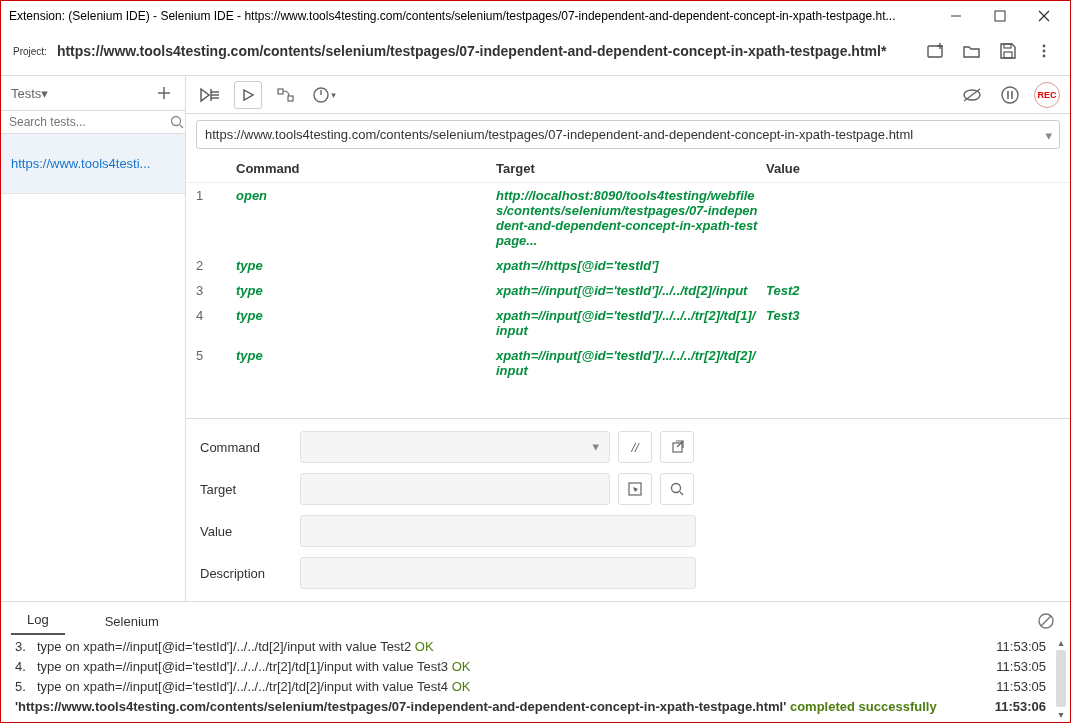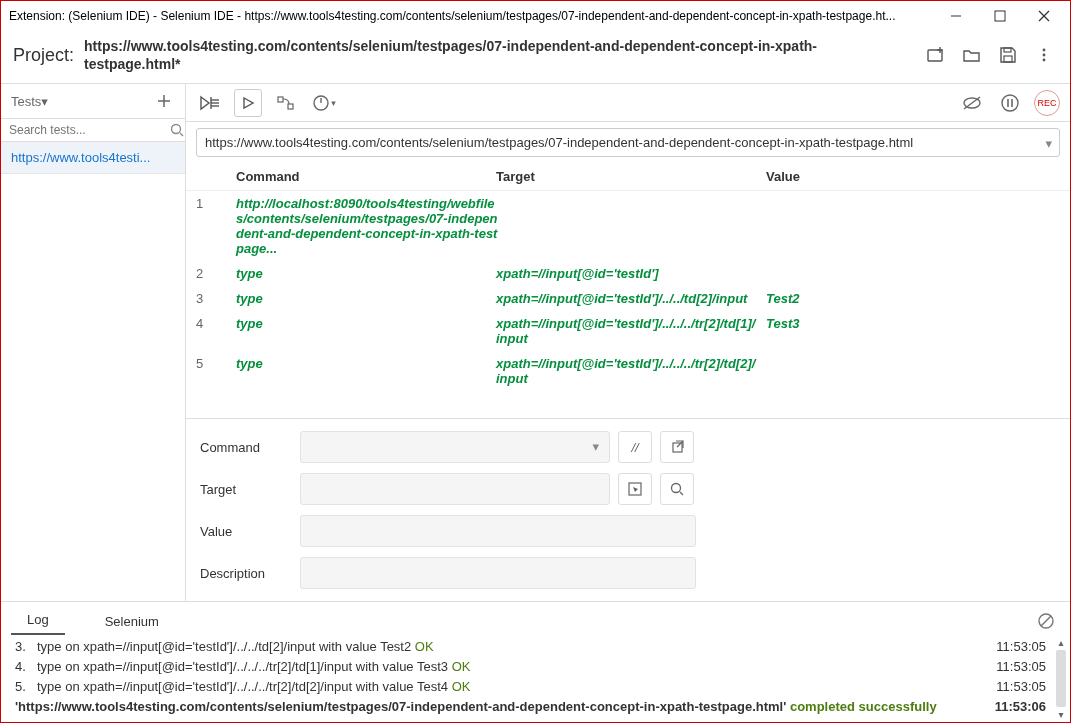--- a/index.html
+++ b/index.html
@@ -2,35 +2,35 @@
 <html><head>
 <meta charset="utf-8">
 <style>
   * { box-sizing: border-box; margin: 0; padding: 0; }
   body { font-family: "Segoe UI", Arial, sans-serif; font-size: 13px; color: #333; border: 1px solid #c00; width: 1071px; height: 723px; display: flex; flex-direction: column; background: #fff; overflow: hidden; }
   .titlebar { display: flex; align-items: center; height: 30px; padding: 0 8px; }
   .titlebar-title { flex: 1; font-size: 12px; color: #000; white-space: nowrap; overflow: hidden; text-overflow: ellipsis; }
   .win-btns { display: flex; gap: 8px; }
   .win-btn { width: 36px; height: 28px; display: flex; align-items: center; justify-content: center; color: #444; }
   .project-row { display: flex; align-items: center; padding: 6px 12px 10px 12px; gap: 10px; border-bottom: 1px solid #ddd; }
-  .project-label { font-size: 18px; }
+  .project-label { font-size: 10px; }
   .project-name { font-weight: bold; font-size: 14px; flex: 1; line-height: 1.3; }
   .proj-actions { display: flex; gap: 8px; align-items: center; }
   .icon-btn { width: 28px; height: 28px; display: flex; align-items: center; justify-content: center; color: #555; border-radius: 3px; }
   .main { flex: 1; display: flex; min-height: 0; }
   .sidebar { width: 185px; border-right: 1px solid #ddd; display: flex; flex-direction: column; }
   .sidebar-hdr { display: flex; align-items: center; padding: 6px 10px; border-bottom: 1px solid #ddd; color: #666; }
   .sidebar-hdr-label { flex: 1; display: flex; align-items: center; gap: 0; }
   .search-row { display: flex; align-items: center; border-bottom: 1px solid #ddd; padding: 4px 8px; color: #888; gap: 6px; }
   .search-row input { border: none; outline: none; flex: 1; font-size: 12px; color: #ef4444; }
-  .test-item { padding: 8px 10px; color: #1874cd; background: #eef3f9; border-bottom: 1px solid #e6e6e6; white-space: nowrap; overflow: hidden; text-overflow: ellipsis; font-size: 13px; }
+  .test-item { padding: 22px 10px; color: #1874cd; background: #eef3f9; border-bottom: 1px solid #e6e6e6; white-space: nowrap; overflow: hidden; text-overflow: ellipsis; font-size: 13px; }
   .content { flex: 1; display: flex; flex-direction: column; min-width: 0; }
   .toolbar { display: flex; align-items: center; padding: 4px 10px; border-bottom: 1px solid #ddd; gap: 10px; height: 38px; }
   .tb-spacer { flex: 1; }
-  .rec-btn { color: #d00; border: 1px solid #d99; border-radius: 50%; width: 26px; height: 26px; font-size: 9px; font-weight: normal; display: flex; align-items: center; justify-content: center; }
+  .rec-btn { color: #d00; border: 1px solid #d99; border-radius: 50%; width: 26px; height: 26px; font-size: 9px; font-weight: bold; display: flex; align-items: center; justify-content: center; }
   .url-row { padding: 6px 10px; }
   .url-input { width: 100%; border: 1px solid #ccc; border-radius: 3px; padding: 6px 28px 6px 8px; font-size: 13px; color: #333; position: relative; }
   .url-wrap { position: relative; }
   .url-caret { position: absolute; right: 8px; top: 50%; transform: translateY(-50%); color: #888; pointer-events: none; }
   .grid-hdr { display: flex; padding: 6px 10px; color: #333; font-size: 13px; border-bottom: 1px solid #eee; }
   .col-num { width: 40px; }
   .col-cmd { width: 260px; font-weight: 600; }
   .col-tgt { width: 270px; font-weight: 600; }
   .col-val { flex: 1; font-weight: 600; }
   .grid-body { flex: 1; overflow: auto; min-height: 0; }
@@ -203,27 +203,28 @@
 
     <div class="grid-hdr">
       <div class="col-num"></div>
       <div class="col-cmd">Command</div>
       <div class="col-tgt">Target</div>
       <div class="col-val">Value</div>
     </div>
     <div class="grid-body" id="grid-body">
         <div class="grid-row">
           <div class="col-num">1</div>
+          <div class="col-cmd">open</div>
           <div class="col-tgt">http://localhost:8090/tools4testing/webfiles/contents/selenium/testpages/07-independent-and-dependent-concept-in-xpath-testpage...</div>
           <div class="col-val"></div>
         </div>
         <div class="grid-row">
           <div class="col-num">2</div>
           <div class="col-cmd">type</div>
-          <div class="col-tgt">xpath=//input[@id='testId']</div>
+          <div class="col-tgt">xpath=//https[@id='testId']</div>
         </div>
         <div class="grid-row">
           <div class="col-num">3</div>
           <div class="col-cmd">type</div>
           <div class="col-tgt">xpath=//input[@id='testId']/../../td[2]/input</div>
           <div class="col-val">Test2</div>
         </div>
         <div class="grid-row">
           <div class="col-num">4</div>
           <div class="col-cmd">type</div>

